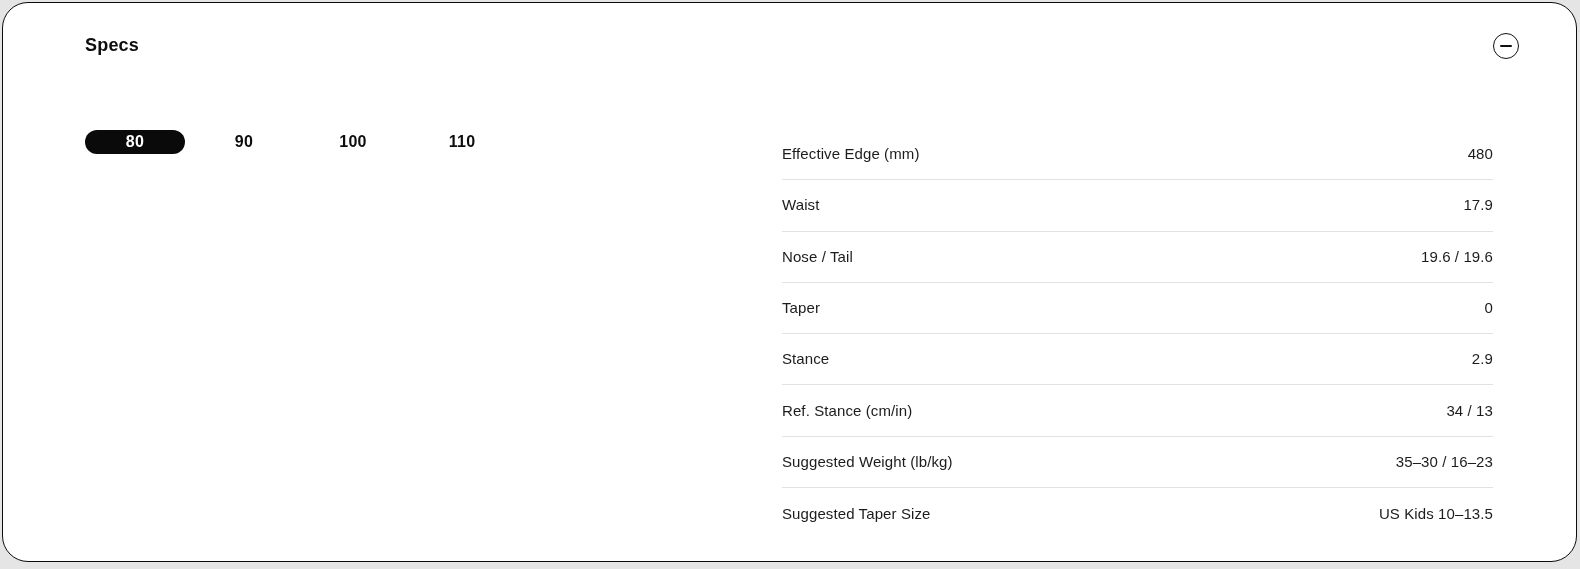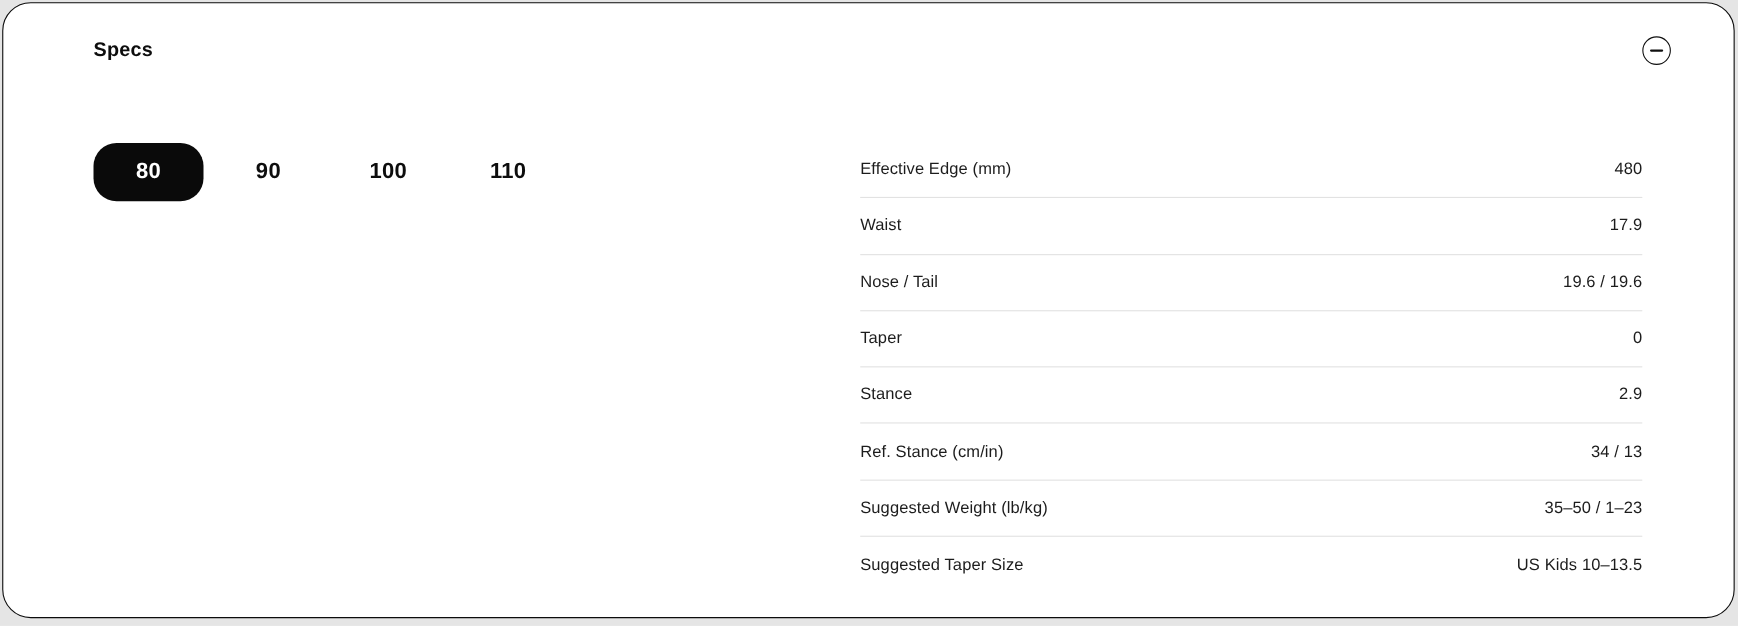--- a/index.html
+++ b/index.html
@@ -61,27 +61,27 @@
   }
   .sizes {
     position: absolute;
     left: 85px;
     top: 130px;
     display: flex;
     gap: 9px;
   }
   .size-btn {
     min-width: 100px;
-    height: 53px;
+    height: 24px;
     box-sizing: border-box;
     border: none;
     background: transparent;
     border-radius: 21px;
     font-family: "Liberation Sans", sans-serif;
-    font-size: 20px;
+    font-size: 16px;
     font-weight: 700;
     letter-spacing: 0.3px;
     color: #0d0d0d;
     display: flex;
     align-items: center;
     justify-content: center;
     cursor: pointer;
   }
   .size-btn.selected {
     background: #0a0a0a;
@@ -156,20 +156,20 @@
     <div class="spec-row">
       <span class="spec-label">Stance</span>
       <span class="spec-value">2.9</span>
     </div>
     <div class="spec-row">
       <span class="spec-label">Ref. Stance (cm/in)</span>
       <span class="spec-value">34 / 13</span>
     </div>
     <div class="spec-row">
       <span class="spec-label">Suggested Weight (lb/kg)</span>
-      <span class="spec-value">35–50 / 1–23</span>
+      <span class="spec-value">35–30 / 16–23</span>
     </div>
     <div class="spec-row">
       <span class="spec-label">Suggested Taper Size</span>
       <span class="spec-value">US Kids 10–13.5</span>
     </div>
   </div>
 </div>
 
 </body></html>

